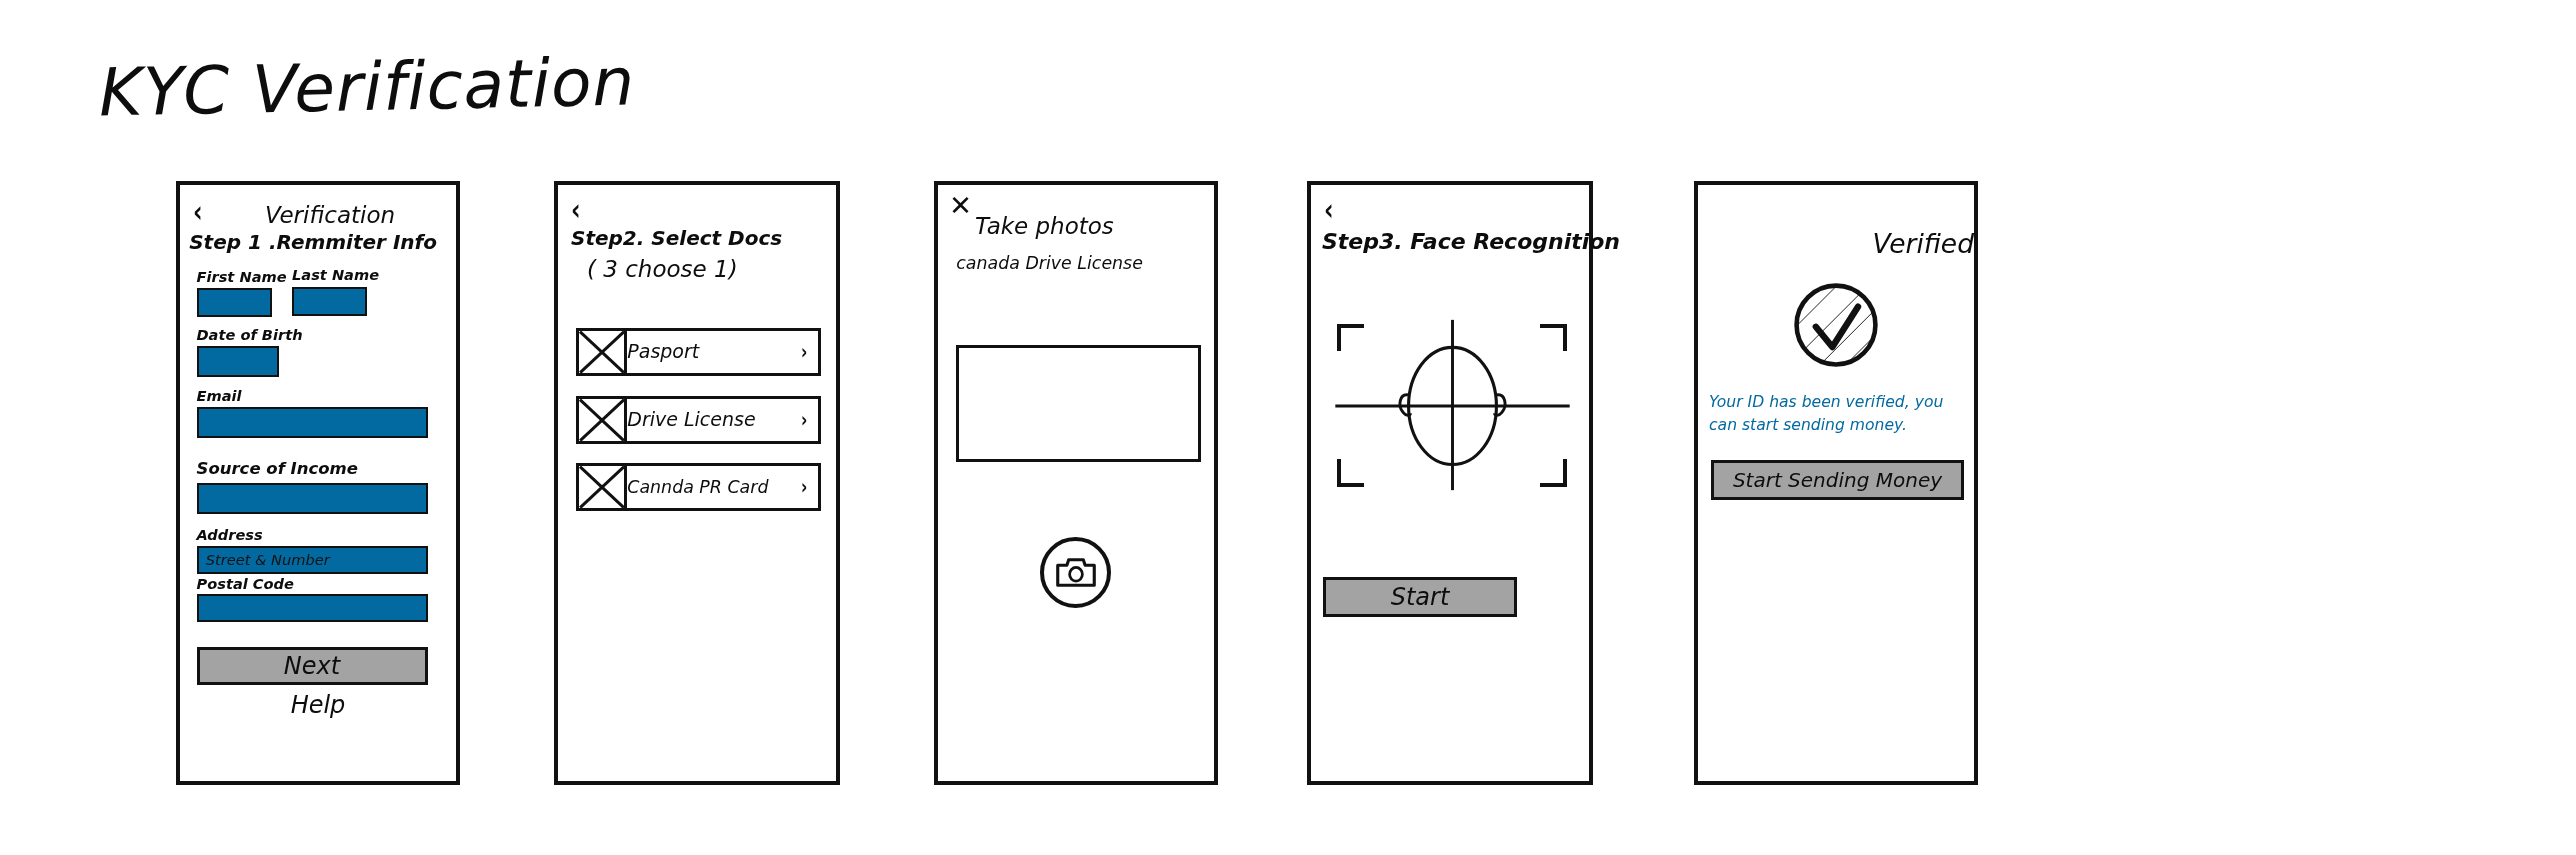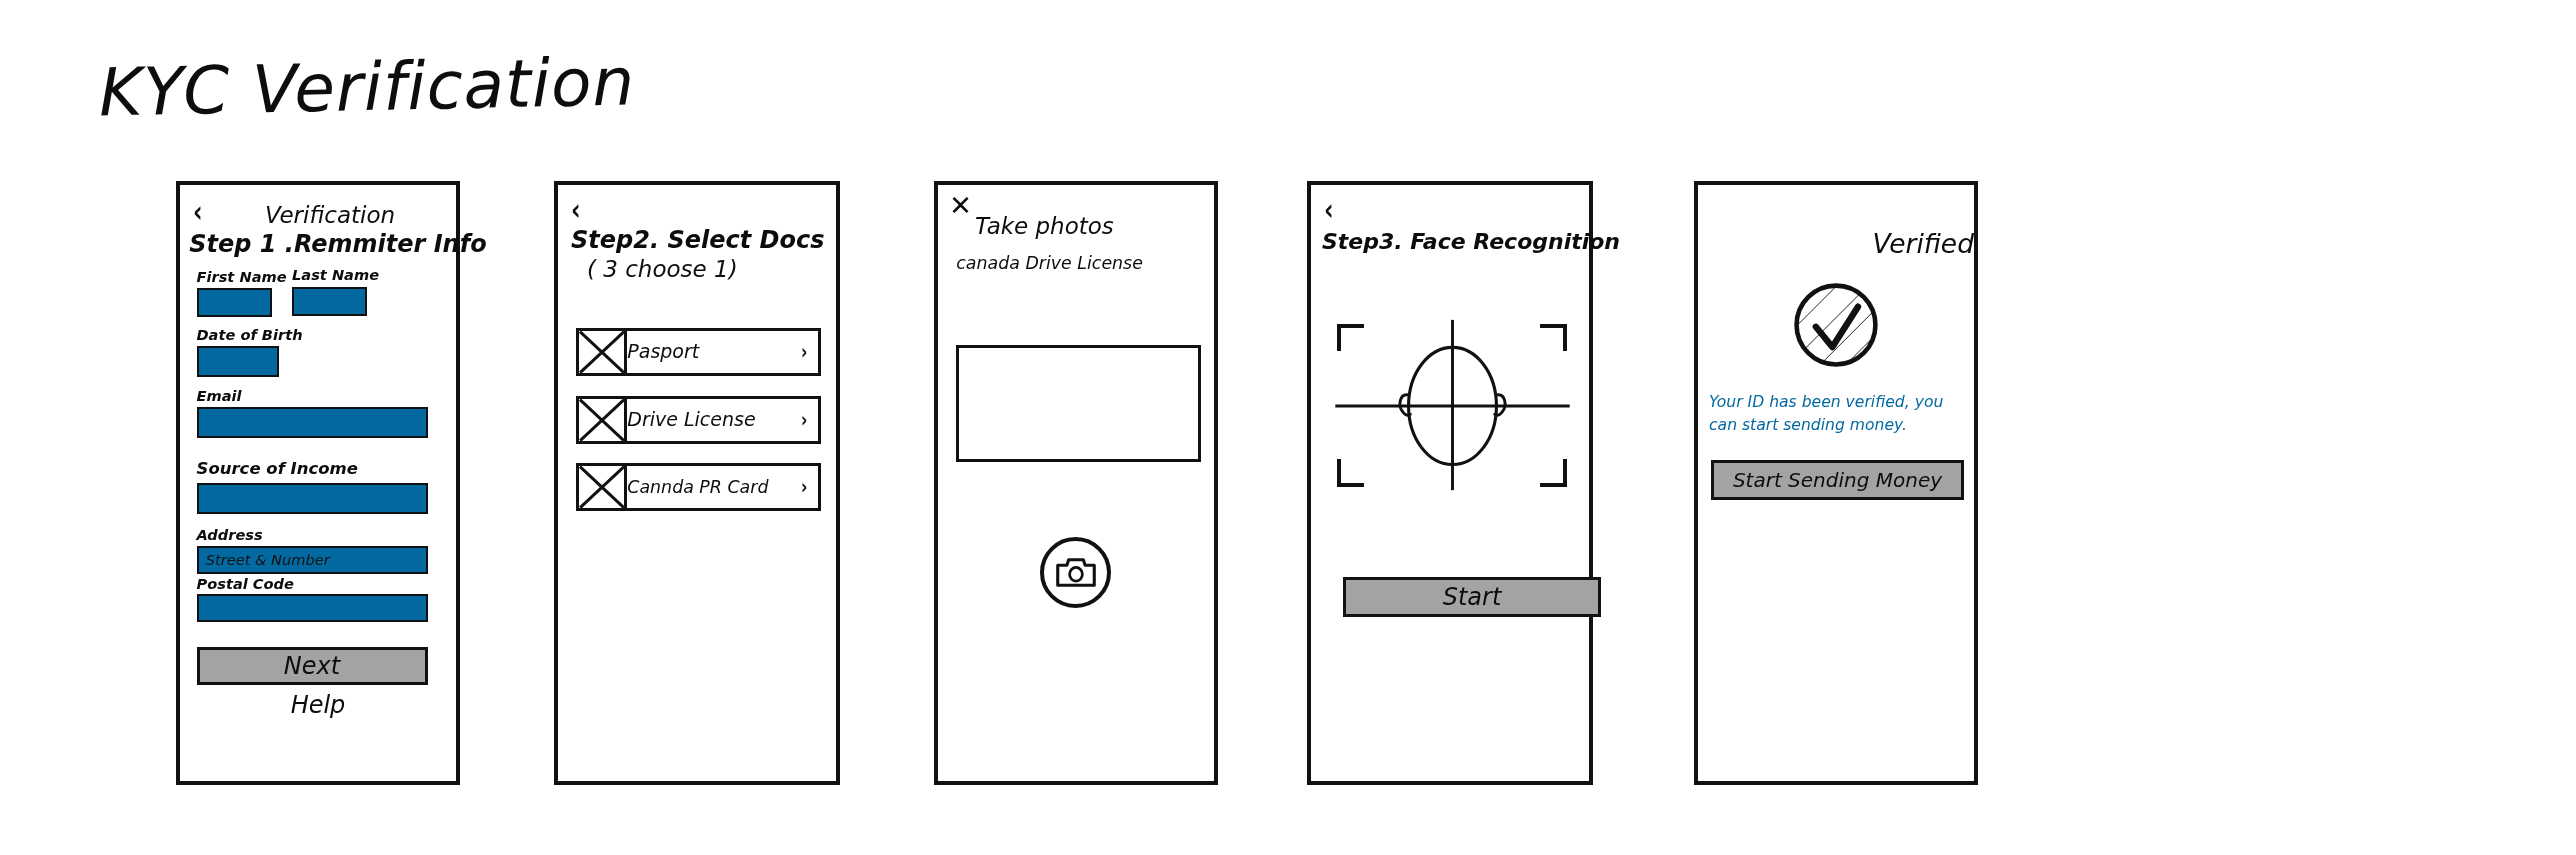--- a/index.html
+++ b/index.html
@@ -71,21 +71,21 @@
   }
 
   .screen-title {
     position: absolute;
     font-size: 23px;
     font-style: italic;
     white-space: nowrap;
   }
   .step-title {
     position: absolute;
-    font-size: 24px;
+    font-size: 20px;
     font-style: italic;
     font-weight: 600;
     white-space: nowrap;
   }
   .step-sub {
     position: absolute;
     font-size: 23px;
     font-style: italic;
     white-space: nowrap;
   }
@@ -359,21 +359,21 @@
 
     <svg width="249" height="174" viewBox="0 0 272 190" style="position:absolute; left:0; top:0;">
       <line x1="136" y1="2" x2="136" y2="188" stroke="#111111" stroke-width="3.2"></line>
       <line x1="8" y1="96" x2="264" y2="96" stroke="#111111" stroke-width="3.2"></line>
       <ellipse cx="136" cy="96" rx="48" ry="64" fill="none" stroke="#111111" stroke-width="3.4"></ellipse>
       <path d="M88 84 C78 82 76 96 82 103 C86 108 90 106 90 104" fill="none" stroke="#111111" stroke-width="3.2"></path>
       <path d="M184 84 C194 82 196 96 190 103 C186 108 182 106 182 104" fill="none" stroke="#111111" stroke-width="3.2"></path>
     </svg>
   </div>
 
-  <div class="primary-btn" style="left:32px; top:392px; width:258px; height:40px;">Start</div>
+  <div class="primary-btn" style="left:12px; top:392px; width:194px; height:40px;">Start</div>
 </div>
 
 <div class="screen" id="screen-5">
 
   <div class="verified-title hand">Verified</div>
 
   <div class="verified-badge">
     <svg width="88" height="88" viewBox="0 0 96 96">
       <defs>
         <clipPath id="badgeClip">

